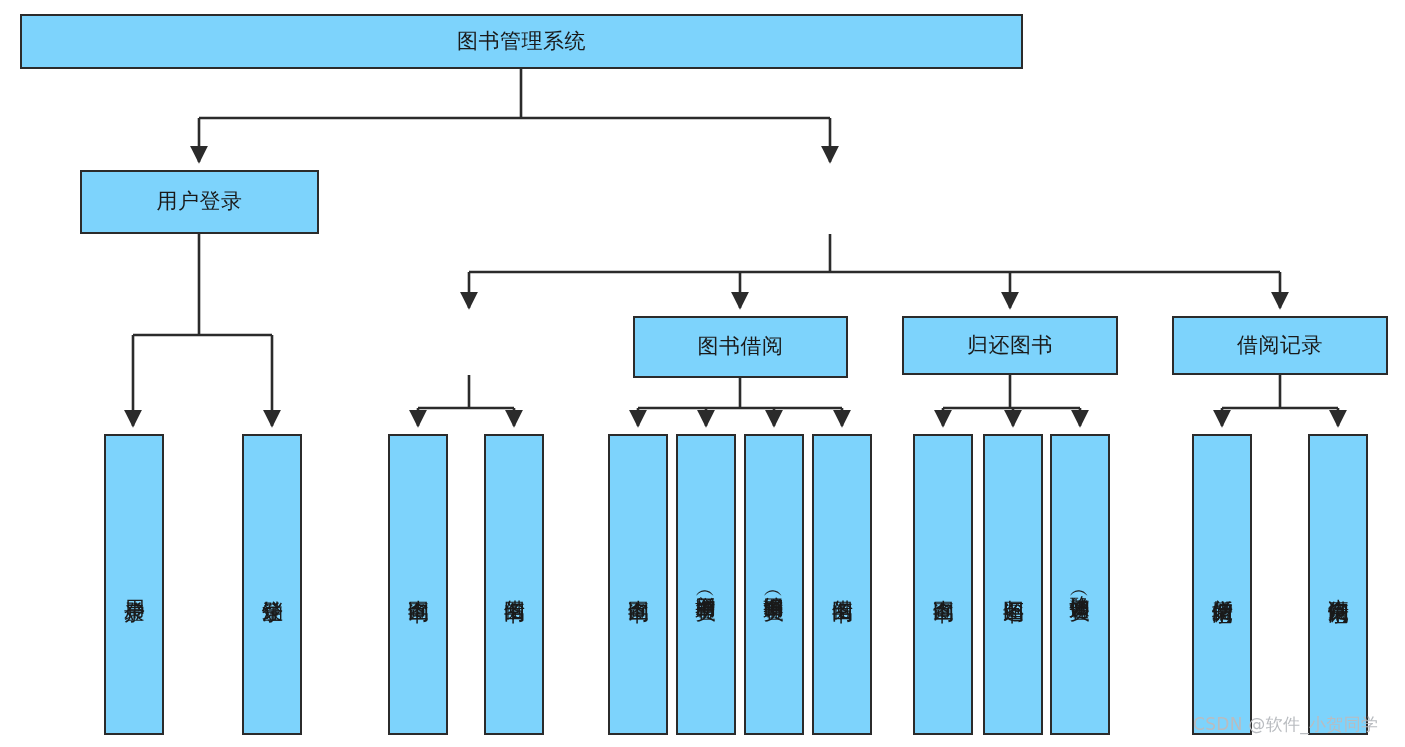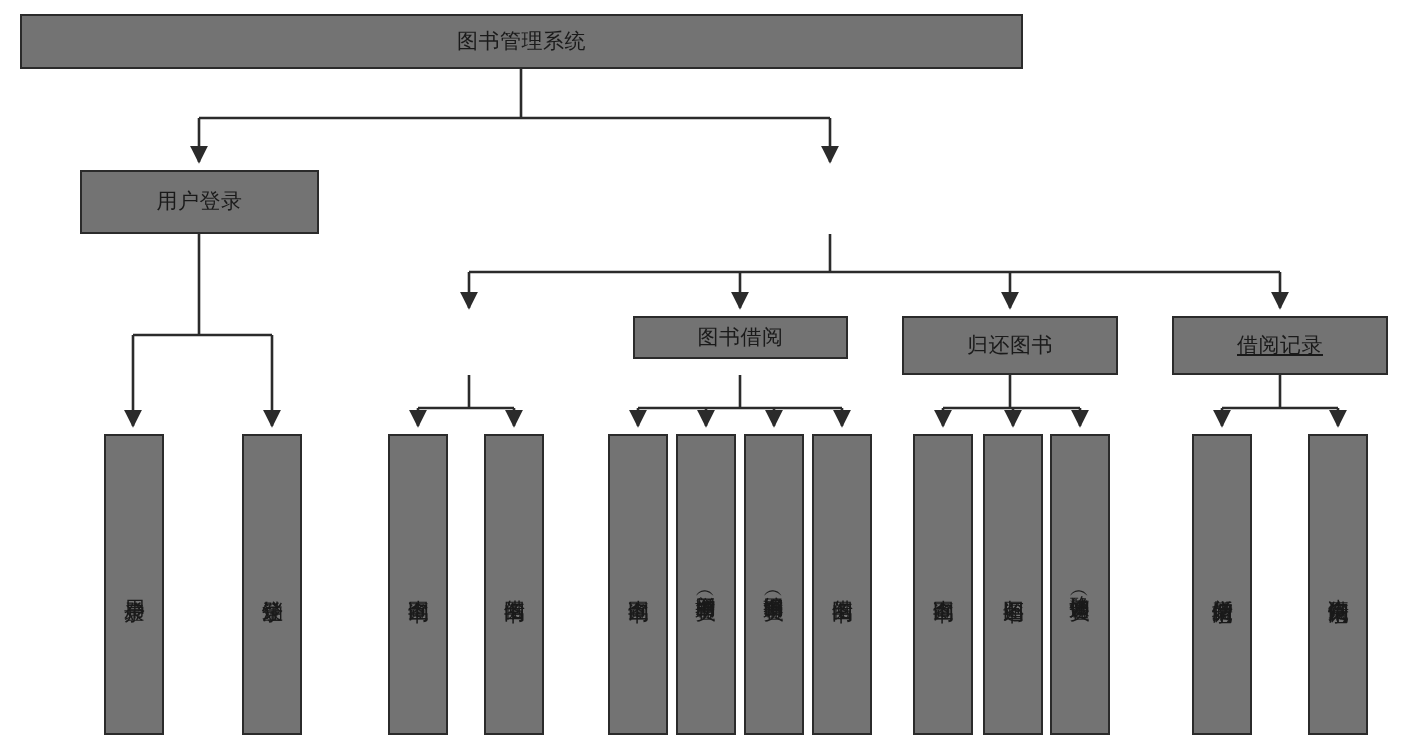--- a/index.html
+++ b/index.html
@@ -23,21 +23,21 @@
     position: absolute;
     left: 0;
     top: 0;
     width: 1405px;
     height: 747px;
   }
   .node {
     position: absolute;
     box-sizing: border-box;
     border: 2px solid #2b2b2b;
-    background: #737373;
+    background: #7dd3fc;
     display: flex;
     align-items: center;
     justify-content: center;
     color: #1a1a1a;
   }
   .node-h {
     font-size: 21px;
     letter-spacing: 0.5px;
     line-height: 1.1;
     white-space: nowrap;
@@ -120,36 +120,37 @@
       <path d="M 1222 408 L 1338 408"></path>
       <path d="M 1222 408 L 1222 426" marker-end="url(#arrow)"></path>
       <path d="M 1338 408 L 1338 426" marker-end="url(#arrow)"></path>
     </g>
   </svg>
 
   <div class="node node-h" style="left:20px; top:14px; width:1003px; height:55px;">图书管理系统</div>
 
   <div class="node node-h" style="left:80px; top:170px; width:239px; height:64px;">用户登录</div>
 
-  <div class="node node-h" style="left:633px; top:316px; width:215px; height:43px;">图书借阅</div>
+  <div class="node node-h" style="left:633px; top:316px; width:215px; height:62px;">图书借阅</div>
   <div class="node node-h" style="left:902px; top:316px; width:216px; height:59px;">归还图书</div>
-  <div class="node node-h" style="left:1172px; top:316px; width:216px; height:59px;text-decoration:underline;">借阅记录</div>
+  <div class="node node-h" style="left:1172px; top:316px; width:216px; height:59px;">借阅记录</div>
 
   <div class="node node-v" style="left:104px; top:434px; width:60px; height:301px;">用户登录</div>
   <div class="node node-v" style="left:242px; top:434px; width:60px; height:301px;">注销登录</div>
 
   <div class="node node-v" style="left:388px; top:434px; width:60px; height:301px;">查询图书</div>
   <div class="node node-v" style="left:484px; top:434px; width:60px; height:301px;">借阅图书</div>
 
   <div class="node node-v" style="left:608px; top:434px; width:60px; height:301px;">查询图书</div>
   <div class="node node-v tall-text" style="left:676px; top:434px; width:60px; height:301px;">新增图书（管理员）</div>
   <div class="node node-v tall-text" style="left:744px; top:434px; width:60px; height:301px;">编辑图书（管理员）</div>
   <div class="node node-v" style="left:812px; top:434px; width:60px; height:301px;">借阅图书</div>
 
   <div class="node node-v" style="left:913px; top:434px; width:60px; height:301px;">查询图书</div>
   <div class="node node-v" style="left:983px; top:434px; width:60px; height:301px;">归还图书</div>
   <div class="node node-v tall-text" style="left:1050px; top:434px; width:60px; height:301px;">确认归还（管理员）</div>
 
   <div class="node node-v" style="left:1192px; top:434px; width:60px; height:301px;">新增借阅记录</div>
   <div class="node node-v" style="left:1308px; top:434px; width:60px; height:301px;">查询借阅记录</div>
 
+  <div id="watermark">CSDN @软件_小贺同学</div>
 
 </div>
 
 </body></html>

